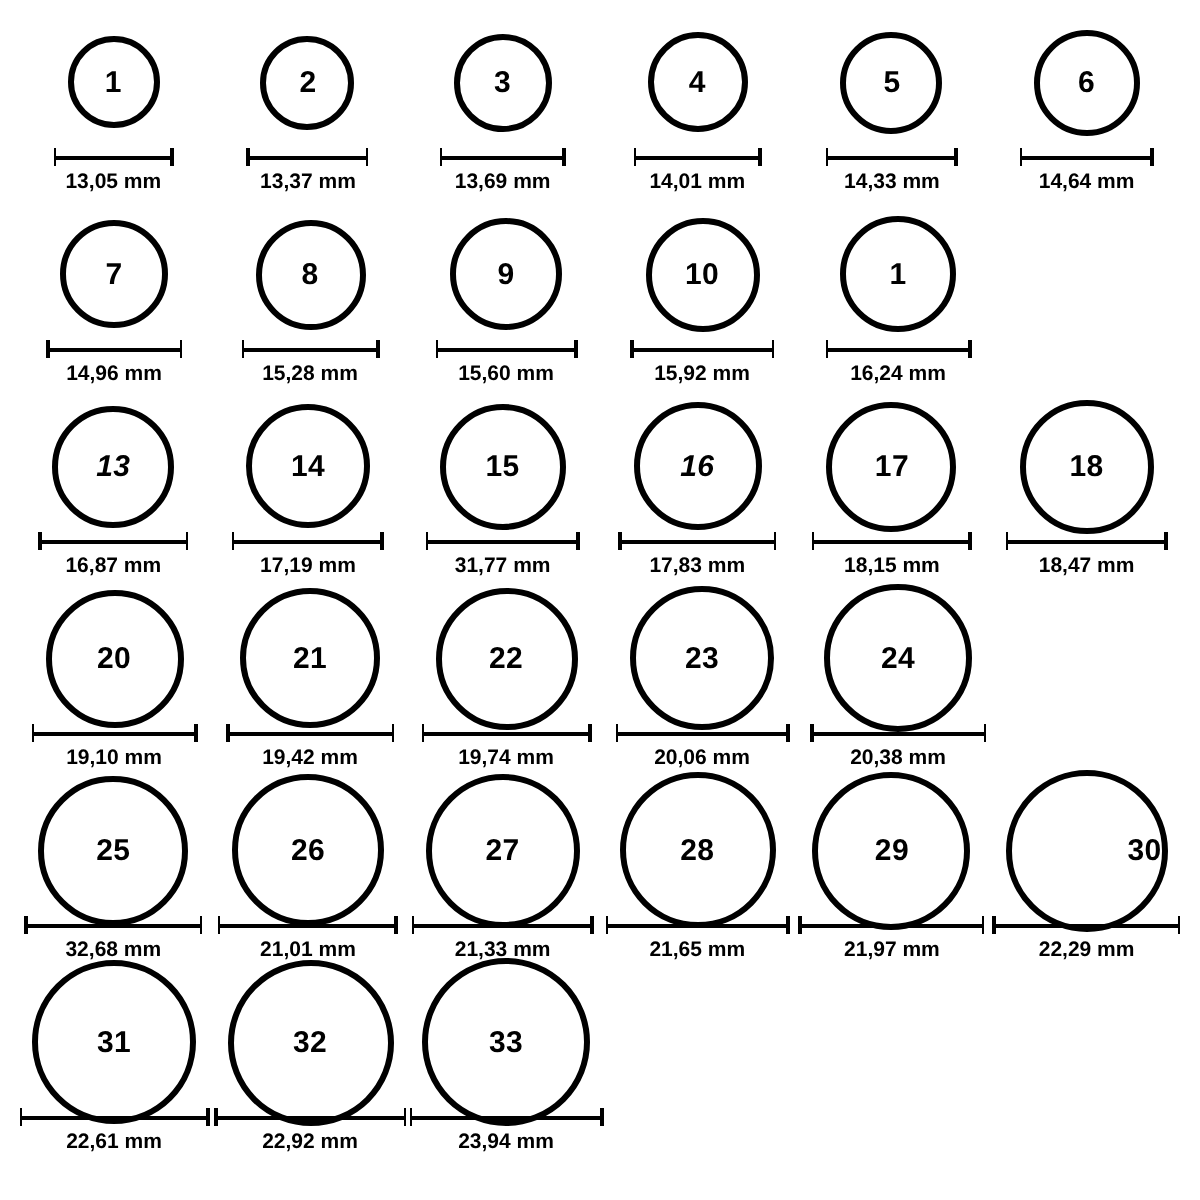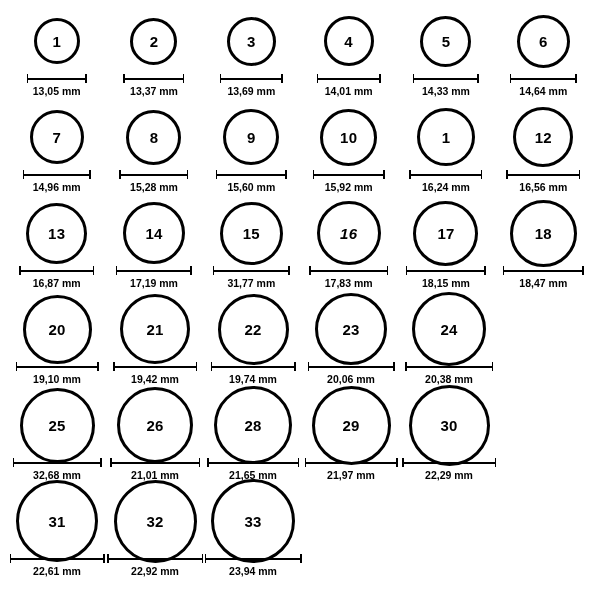--- a/index.html
+++ b/index.html
@@ -231,38 +231,25 @@
             <span class="ring-label">1</span>
           </div>
         </div>
         <div class="measure" style="width: 73px;">
           <div class="bar"></div>
           <div class="tick left"></div>
           <div class="tick right"></div>
         </div>
         <div class="mm-label">16,24 mm</div>
       </div>
-      <div class="cell">
-        <div class="ring-wrap">
-          <div class="ring" style="width: 60px; height: 60px;">
-            <span class="ring-label">12</span>
-          </div>
-        </div>
-        <div class="measure" style="width: 74px;">
-          <div class="bar"></div>
-          <div class="tick left"></div>
-          <div class="tick right"></div>
-        </div>
-        <div class="mm-label">16,56 mm</div>
-      </div>
     </div>
     <div class="row">
       <div class="cell">
         <div class="ring-wrap">
-          <div class="ring" style="width: 61px; height: 61px;">
+          <div class="ring" style="width: 61px; height: 61px; font-style: italic;">
             <span class="ring-label">13</span>
           </div>
         </div>
         <div class="measure" style="width: 75px;">
           <div class="bar"></div>
           <div class="tick left"></div>
           <div class="tick right"></div>
         </div>
         <div class="mm-label">16,87 mm</div>
       </div>
@@ -421,20 +408,33 @@
         </div>
         <div class="measure" style="width: 90px;">
           <div class="bar"></div>
           <div class="tick left"></div>
           <div class="tick right"></div>
         </div>
         <div class="mm-label">21,01 mm</div>
       </div>
       <div class="cell">
         <div class="ring-wrap">
+          <div class="ring" style="width: 77px; height: 77px;">
+            <span class="ring-label">27</span>
+          </div>
+        </div>
+        <div class="measure" style="width: 91px;">
+          <div class="bar"></div>
+          <div class="tick left"></div>
+          <div class="tick right"></div>
+        </div>
+        <div class="mm-label">21,33 mm</div>
+      </div>
+      <div class="cell">
+        <div class="ring-wrap">
           <div class="ring" style="width: 78px; height: 78px;">
             <span class="ring-label">28</span>
           </div>
         </div>
         <div class="measure" style="width: 92px;">
           <div class="bar"></div>
           <div class="tick left"></div>
           <div class="tick right"></div>
         </div>
         <div class="mm-label">21,65 mm</div>
@@ -447,21 +447,21 @@
         </div>
         <div class="measure" style="width: 93px;">
           <div class="bar"></div>
           <div class="tick left"></div>
           <div class="tick right"></div>
         </div>
         <div class="mm-label">21,97 mm</div>
       </div>
       <div class="cell">
         <div class="ring-wrap">
-          <div class="ring" style="width: 81px; height: 81px;">
+          <div class="ring" style="width: 81px; height: 81px; justify-content: flex-end;">
             <span class="ring-label">30</span>
           </div>
         </div>
         <div class="measure" style="width: 94px;">
           <div class="bar"></div>
           <div class="tick left"></div>
           <div class="tick right"></div>
         </div>
         <div class="mm-label">22,29 mm</div>
       </div>

